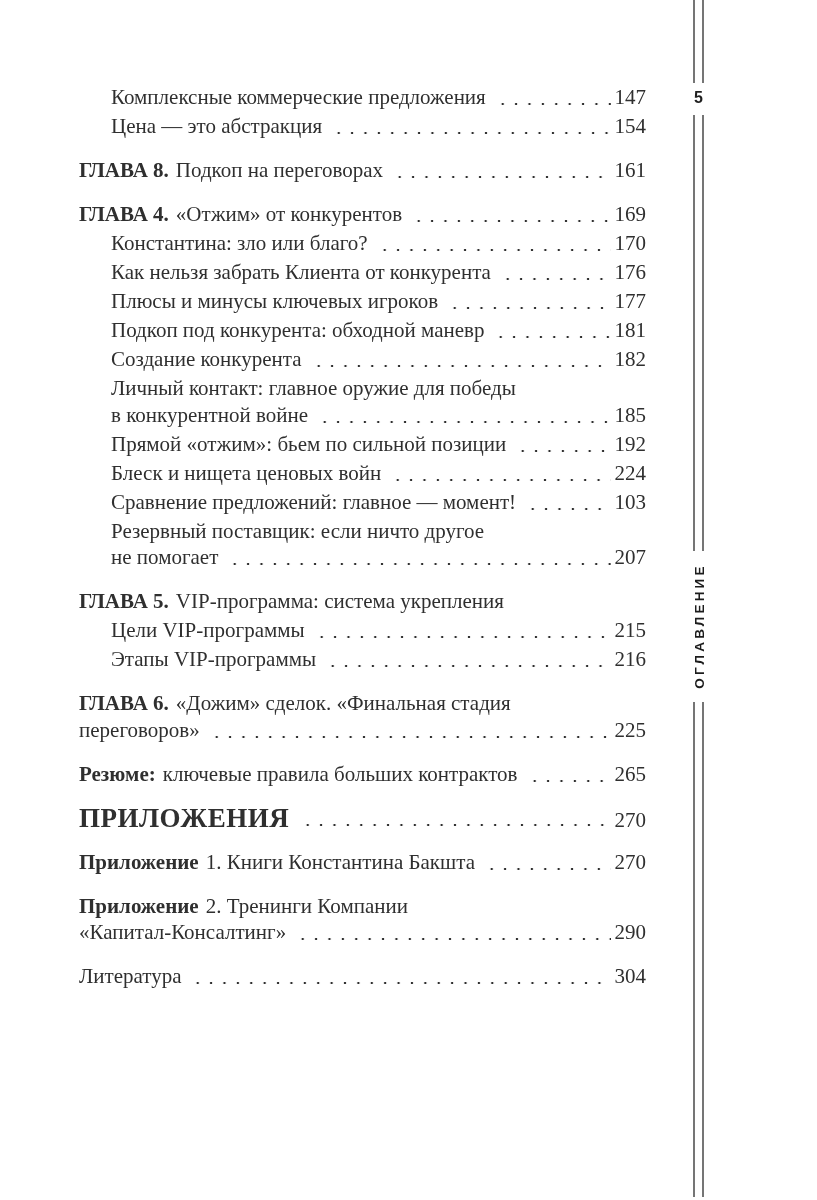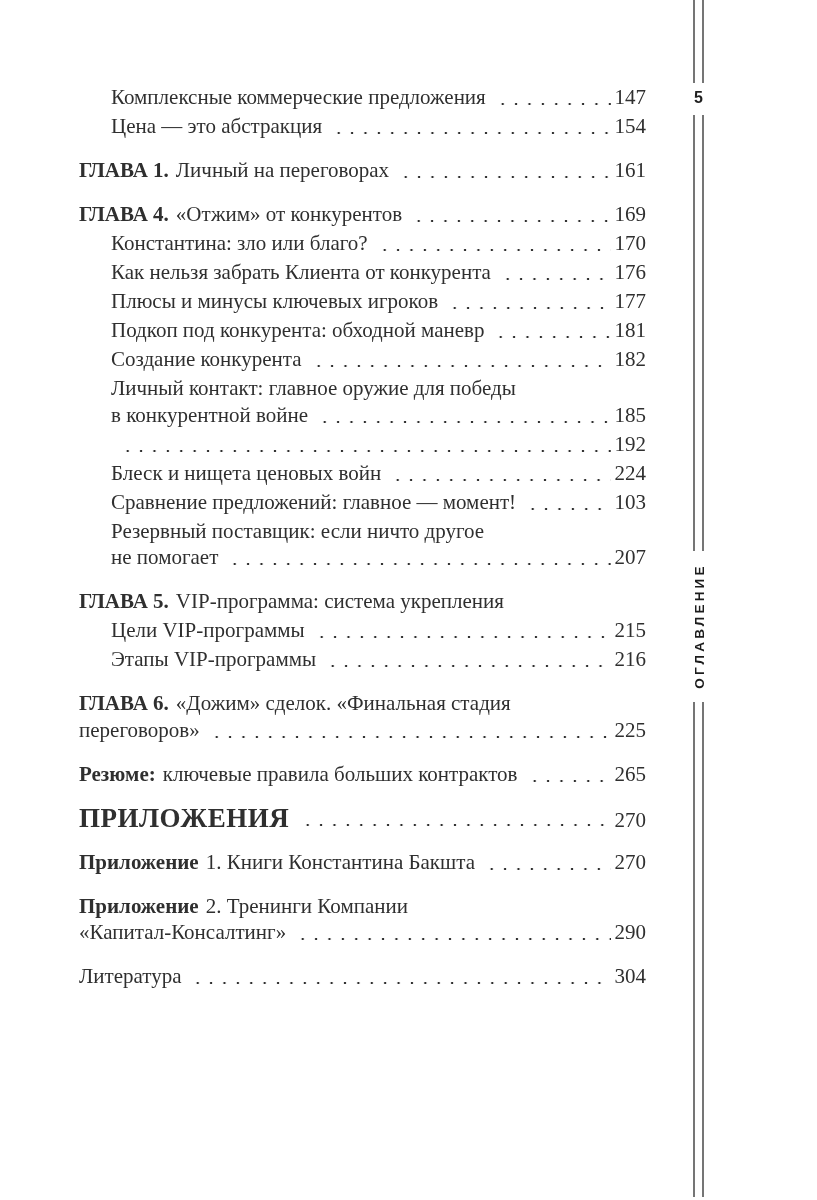--- a/index.html
+++ b/index.html
@@ -88,22 +88,22 @@
         <span class="label">Комплексные коммерческие предложения</span>
         <div class="leader"></div>
         <span class="pagenum">147</span>
       </div>
       <div class="row sub">
         <span class="label">Цена — это абстракция</span>
         <div class="leader"></div>
         <span class="pagenum">154</span>
       </div>
       <div class="row chap gap">
-        <span class="prefix">ГЛАВА 1.</span>
-        <span class="label">Личный на переговорах</span>
+        <span class="prefix">ГЛАВА 8.</span>
+        <span class="label">Подкоп на переговорах</span>
         <div class="leader"></div>
         <span class="pagenum">161</span>
       </div>
       <div class="row chap gap">
         <span class="prefix">ГЛАВА 4.</span>
         <span class="label">«Отжим» от конкурентов</span>
         <div class="leader"></div>
         <span class="pagenum">169</span>
       </div>
       <div class="row sub">
@@ -133,20 +133,21 @@
       </div>
       <div class="row sub">
         <span class="label">Личный контакт: главное оружие для победы</span>
       </div>
       <div class="row sub cont">
         <span class="label">в конкурентной войне</span>
         <div class="leader"></div>
         <span class="pagenum">185</span>
       </div>
       <div class="row sub">
+        <span class="label">Прямой «отжим»: бьем по сильной позиции</span>
         <div class="leader"></div>
         <span class="pagenum">192</span>
       </div>
       <div class="row sub">
         <span class="label">Блеск и нищета ценовых войн</span>
         <div class="leader"></div>
         <span class="pagenum">224</span>
       </div>
       <div class="row sub">
         <span class="label">Сравнение предложений: главное — момент!</span>

